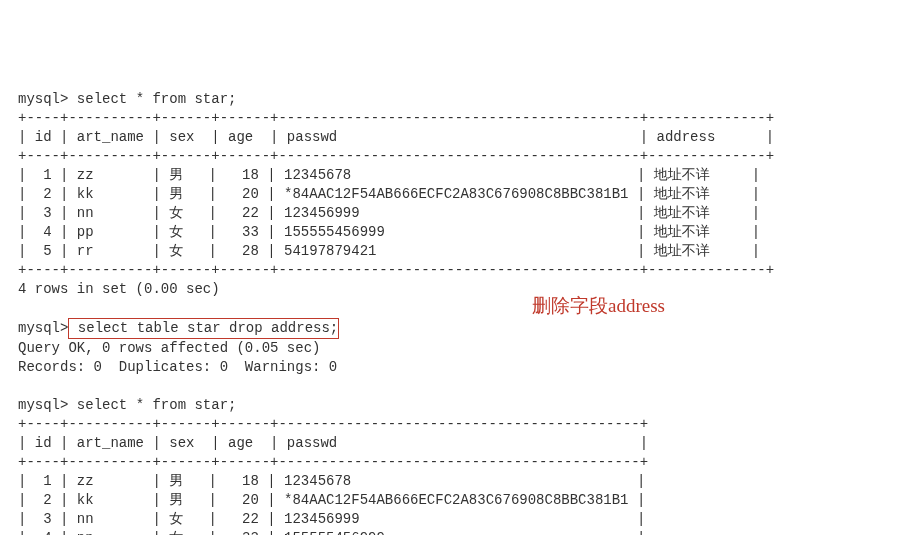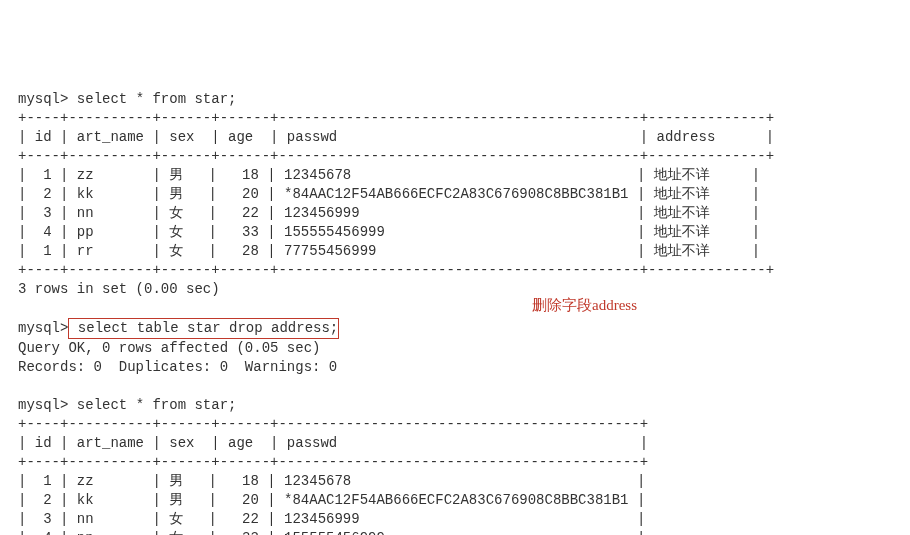--- a/index.html
+++ b/index.html
@@ -15,40 +15,40 @@
       white-space: pre;
     }
     .outline {
       border: 1.5px solid #c0392b;
       display: inline-block;
     }
     .annotation {
       position: absolute;
       color: #c0392b;
       font-family: SimSun, "Songti SC", serif;
-      font-size: 15px;
+      font-size: 19px;
       white-space: nowrap;
     }
   </style>
 </head>
 <body>
 
 
 
 <div><span>mysql&gt;</span> <span>select * from star;</span>
 <span>+----+----------+------+------+-------------------------------------------+--------------+</span>
 <span>| id | art_name | sex  | age  | passwd                                    | address      |</span>
 <span>+----+----------+------+------+-------------------------------------------+--------------+</span>
 <span>|  1 | zz       | 男   |   18 | 12345678                                  | 地址不详     |</span>
 <span>|  2 | kk       | 男   |   20 | *84AAC12F54AB666ECFC2A83C676908C8BBC381B1 | 地址不详     |</span>
 <span>|  3 | nn       | 女   |   22 | 123456999                                 | 地址不详     |</span>
 <span>|  4 | pp       | 女   |   33 | 155555456999                              | 地址不详     |</span>
-<span>|  1 | rr       | 女   |   28 | 77755456999                               | 地址不详     |</span>
+<span>|  5 | rr       | 女   |   28 | 54197879421                               | 地址不详     |</span>
 <span>+----+----------+------+------+-------------------------------------------+--------------+</span>
-<span>3 rows in set (0.00 sec)</span>
+<span>4 rows in set (0.00 sec)</span>
 
 <span>mysql&gt;</span><span class="outline"> select table star drop address;</span>
 <span>Query OK, 0 rows affected (0.05 sec)</span>
 <span>Records: 0  Duplicates: 0  Warnings: 0</span>
 
 <span>mysql&gt;</span> <span>select * from star;</span>
 <span>+----+----------+------+------+-------------------------------------------+</span>
 <span>| id | art_name | sex  | age  | passwd                                    |</span>
 <span>+----+----------+------+------+-------------------------------------------+</span>
 <span>|  1 | zz       | 男   |   18 | 12345678                                  |</span>

